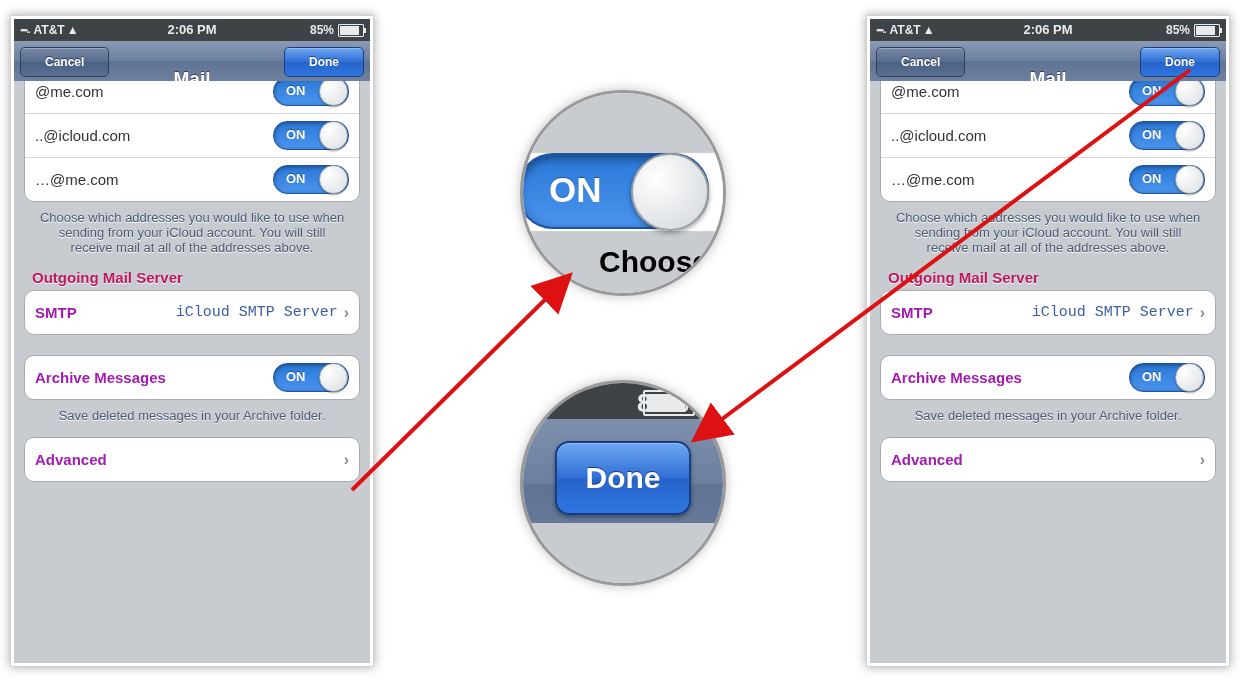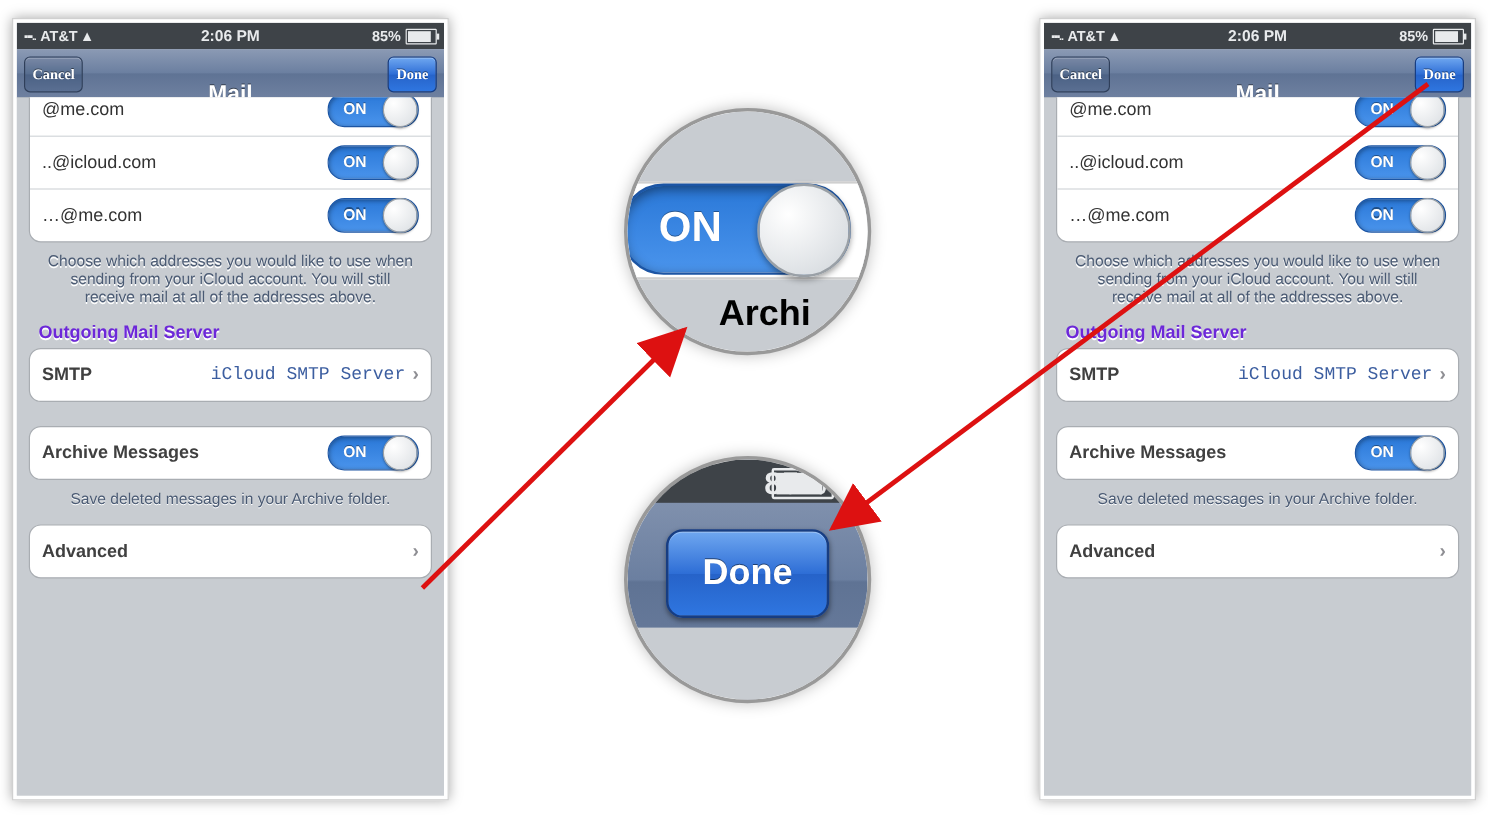--- a/index.html
+++ b/index.html
@@ -25,41 +25,41 @@
                         border-radius:1px;margin-left:4px;position:relative;}
   .statusbar .batt-body:after{content:"";position:absolute;right:-3px;top:3px;width:2px;height:5px;background:#e8eaec;}
   .statusbar .batt-fill{position:absolute;left:1px;top:1px;bottom:1px;width:80%;background:#e8eaec;}
 
   
   .navbar{position:absolute;top:22px;left:0;right:0;height:40px;
           background:linear-gradient(#8b9ab4,#6b7fa0 50%,#5f7394 51%,#6e80a0);
           border-bottom:1px solid #3c4b66;
           display:flex;align-items:center;justify-content:center;color:#fff;}
   .navbar .title{font-size:19px;font-weight:bold;text-shadow:0 -1px 0 rgba(0,0,0,.5);margin-top:36px;}
-  .nav-btn{position:absolute;top:6px;height:28px;padding:0 6px;line-height:28px;border-radius:5px;
+  .nav-btn{position:absolute;top:6px;height:28px;padding:0 24px;line-height:28px;border-radius:5px;
           border:1px solid #2f3f5a;
           background:linear-gradient(#7988a5,#566d8f 50%,#4b6184 51%,#5a6f92);
           color:#fff;font-size:12px;font-weight:bold;text-shadow:0 -1px 0 rgba(0,0,0,.5);
-          box-shadow:inset 0 1px 0 rgba(255,255,255,.25);cursor:pointer;font-family:Liberation Serif, serif;}
+          box-shadow:inset 0 1px 0 rgba(255,255,255,.25);cursor:pointer;}
   .nav-btn.cancel{left:6px;}
   .nav-btn.done{right:6px;background:linear-gradient(#6fa7f0,#2e6ed6 50%,#2663c9 51%,#2f76e0);
           border:1px solid #173d82;}
 
   
   .content{position:absolute;top:62px;left:0;right:0;bottom:0;background:#c8ccd1;overflow:hidden;}
 
   .section{margin:0 10px;}
-  .sec-label{color:#6d28d9;font-size:15px;font-weight:bold;text-shadow:0 1px 0 #fff;margin:14px 0 4px 8px;}
+  .sec-label{color:#be185d;font-size:15px;font-weight:bold;text-shadow:0 1px 0 #fff;margin:14px 0 4px 8px;}
   .footer-label{color:#4a5a73;font-size:13px;text-align:center;margin:8px 14px 12px;text-shadow:0 1px 0 #fff;}
 
   .group{background:#fff;border:1px solid #a9adb2;border-radius:10px;overflow:hidden;}
   .row{display:flex;align-items:center;height:43px;padding:0 10px;border-bottom:1px solid #d3d6da;
        font-size:15px;color:#222;}
   .row:last-child{border-bottom:none;}
-  .row .label{font-weight:bold;color:#404040;}
+  .row .label{font-weight:bold;color:#a21caf;}
   .row .value{margin-left:auto;color:#3c5ea0;font-size:15px;font-family:Liberation Mono, monospace;}
   .row .chevron{color:#8e8e93;font-size:16px;margin-left:6px;font-weight:bold;}
   .row .email{flex:1;text-align:left;color:#333;}
 
   
   .emails{margin-top:-12px;}
 
   
   .toggle{margin-left:auto;width:74px;height:27px;border-radius:14px;position:relative;
           background:linear-gradient(#2a78d8,#4a94ec);border:1px solid #1c55a4;
@@ -290,21 +290,21 @@
     </div>
   </div>
 
   <div class="mag mag1">
     <div class="inner" style="background:#c8ccd1">
       <div class="strip"></div>
       <div class="big-toggle">
         <span class="txt">ON</span>
         <span class="knob"></span>
       </div>
-      <div class="archtxt">Archi</div>
+      <div class="archtxt">Choose</div>
     </div>
   </div>
 
   <div class="mag mag2">
     <div class="inner" style="transform:scaleX(-1)">
       <div class="bg"></div>
       <div class="status-strip"></div>
       <div class="pct">85%</div>
       <div class="bigbatt">
           <div class="bf"></div>

